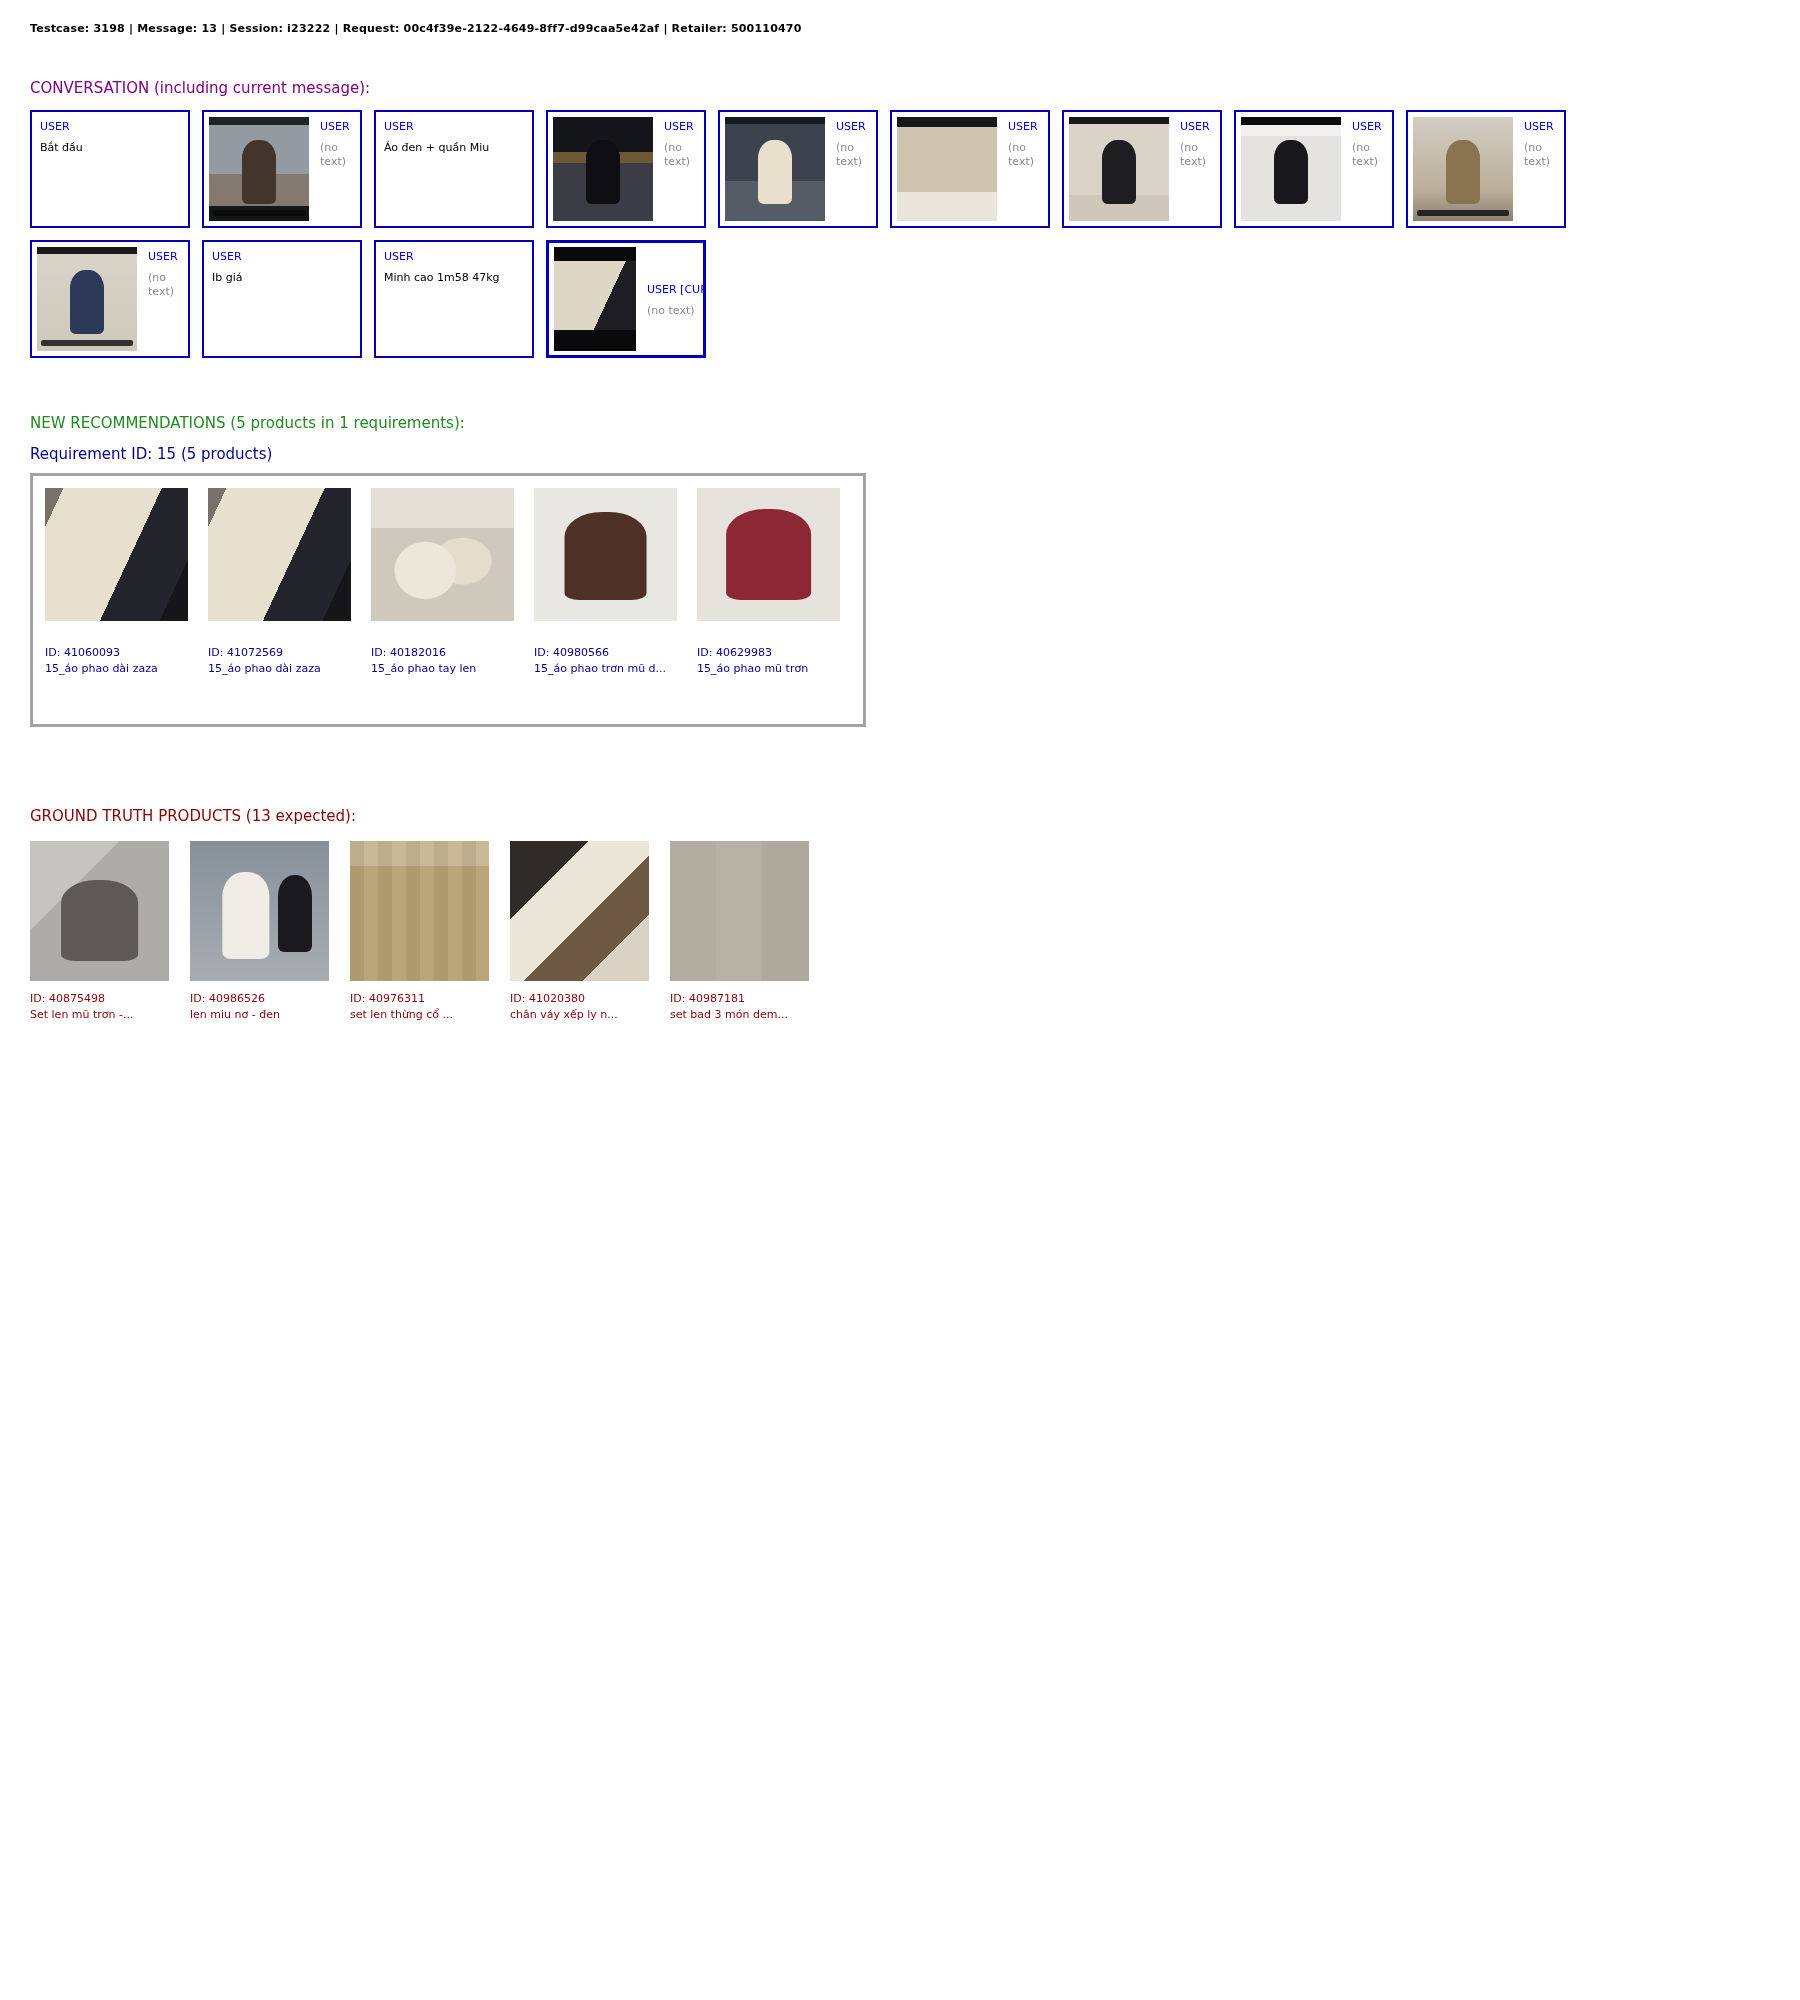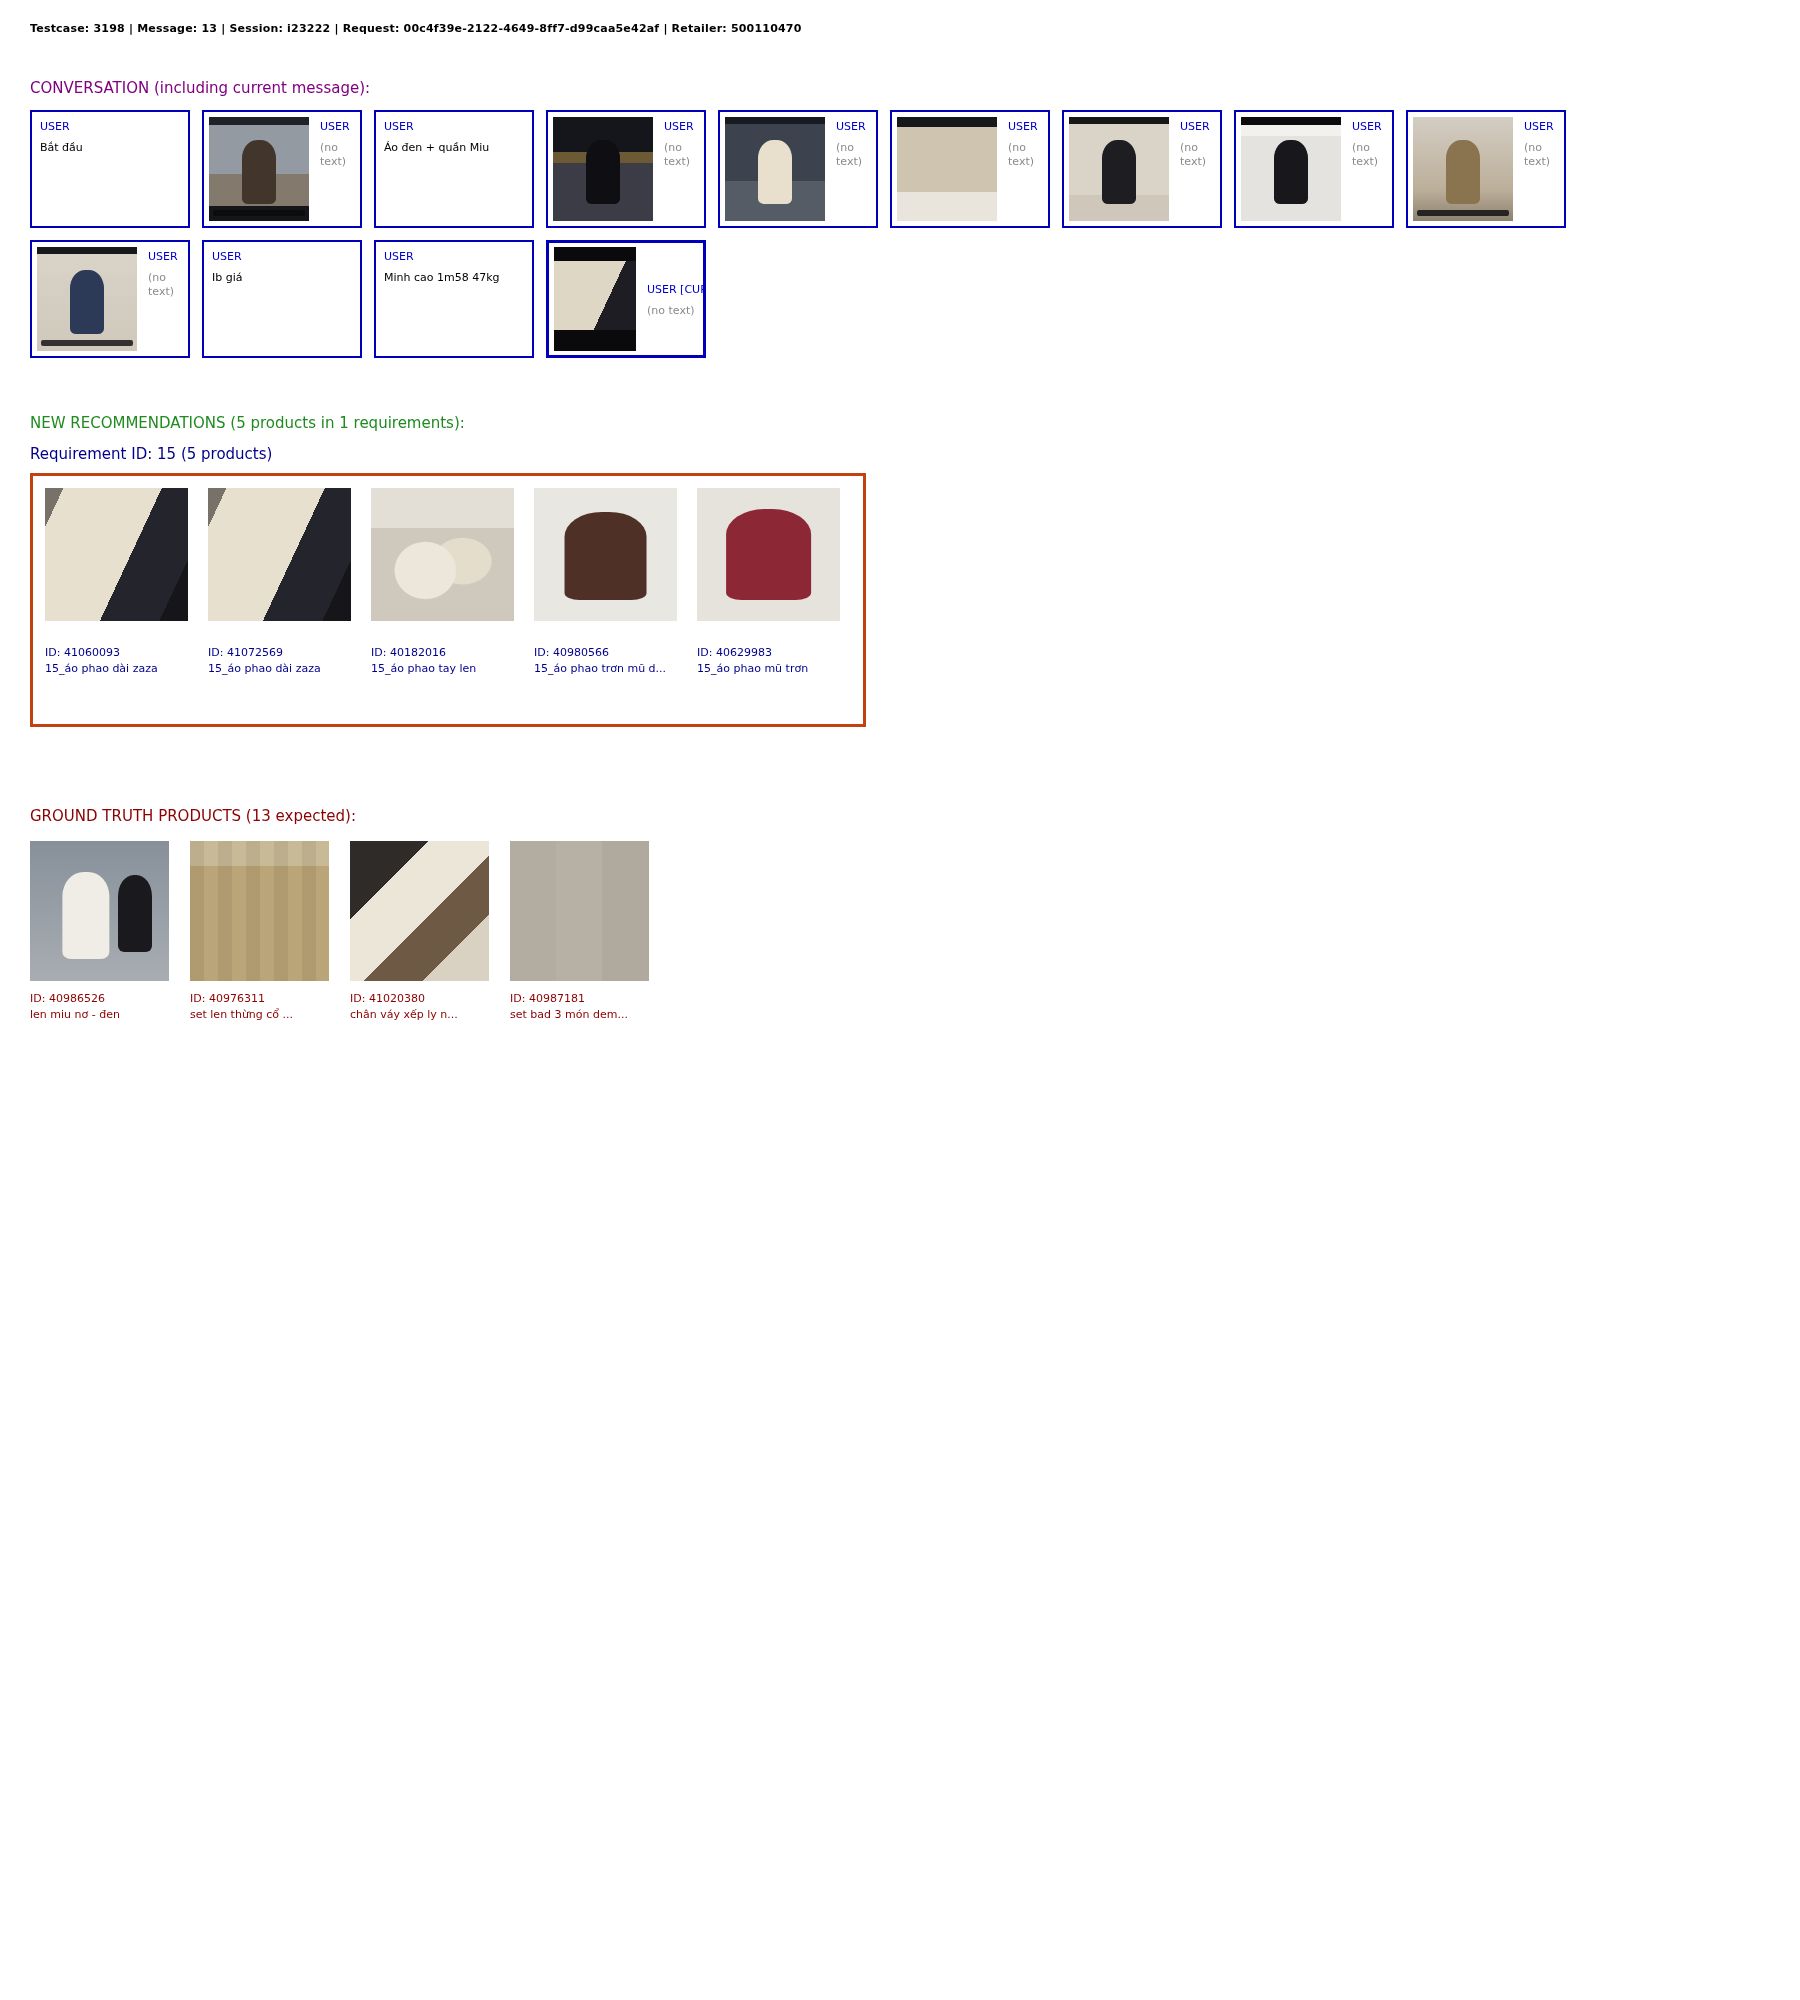--- a/index.html
+++ b/index.html
@@ -109,21 +109,21 @@
     background:
       radial-gradient(ellipse at 28% 42%, #7b7d80 0 19%, rgba(0,0,0,0) 20%),
       radial-gradient(ellipse at 55% 28%, #d7bf63 0 17%, rgba(0,0,0,0) 18%),
       radial-gradient(ellipse at 82% 32%, #4e5054 0 20%, rgba(0,0,0,0) 21%),
       radial-gradient(ellipse at 52% 68%, #edebe2 0 30%, rgba(0,0,0,0) 31%),
       #b2ab9e;
   }
 
   
   .rec-container {
-    width: 836px; border: 3px solid #c2410c;
+    width: 836px; border: 3px solid #a3a3a3;
     padding: 12px 0 48px 12px;
     display: flex; gap: 20px; align-items: flex-start;
   }
   .product-card { width: 143px; flex: none; }
   .product-meta { margin-top: 24px; font-size: 11px; line-height: 15px; color: #00008b; white-space: nowrap; overflow: hidden; }
   .product-meta .pid { margin-bottom: 1px; }
 
   
   .gt-grid { display: flex; gap: 21px; align-items: flex-start; }
   .gt-card { width: 139px; flex: none; }
@@ -286,20 +286,27 @@
         <div class="pname">15_áo phao mũ trơn</div>
       </div>
     </div>
 
   </div>
 
   <div class="section-heading gt-heading">GROUND TRUTH PRODUCTS (13 expected):</div>
 
   <div class="gt-grid">
 
+    <div class="gt-card">
+      <div class="photo gt-photo p-gt-hoodie fig"></div>
+      <div class="product-meta">
+        <div class="pid">ID: 40875498</div>
+        <div class="pname">Set len mũ trơn -...</div>
+      </div>
+    </div>
 
     <div class="gt-card">
       <div class="photo gt-photo p-gt-tops fig fig2"></div>
       <div class="product-meta">
         <div class="pid">ID: 40986526</div>
         <div class="pname">len miu nơ - đen</div>
       </div>
     </div>
 
     <div class="gt-card">

